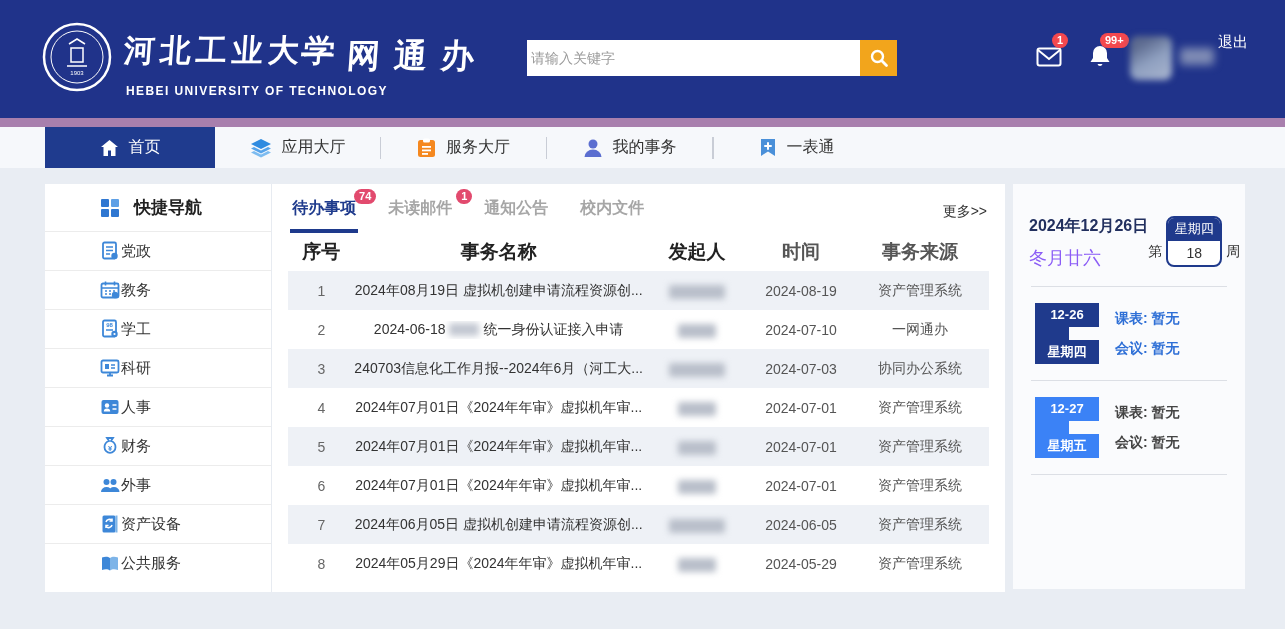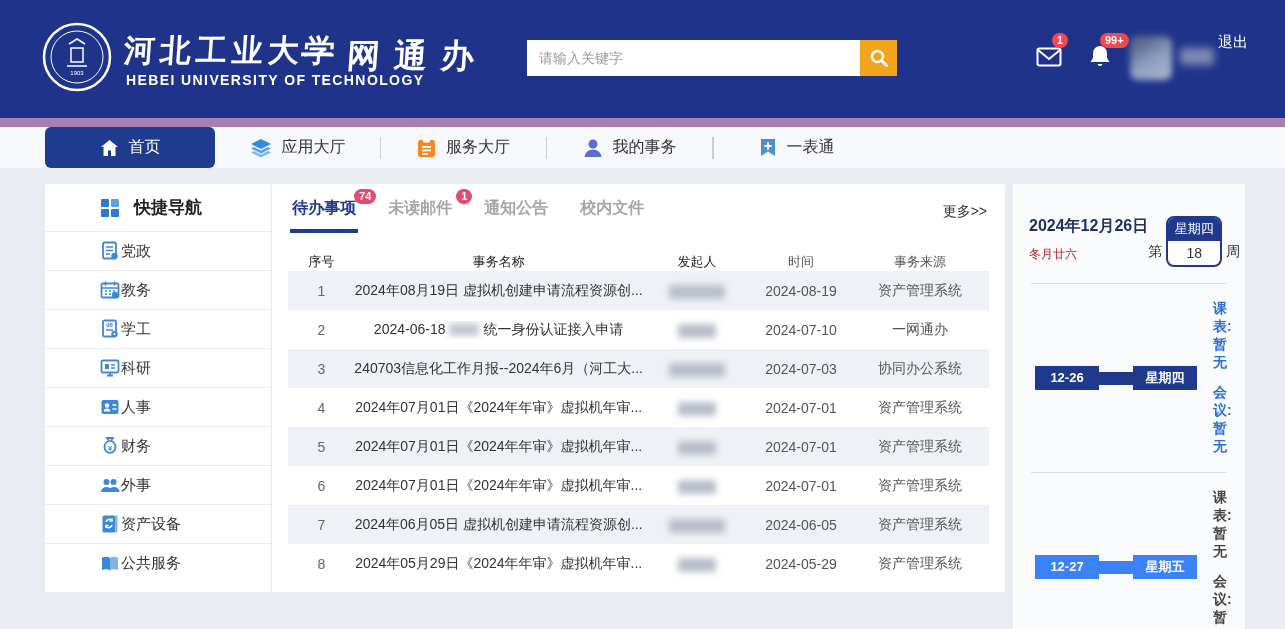--- a/index.html
+++ b/index.html
@@ -4,27 +4,27 @@
 <style>
   * { margin:0; padding:0; box-sizing:border-box; }
   html,body { width:1285px; height:629px; overflow:hidden;
     font-family:"Liberation Sans", sans-serif; background:#e9edf3; }
 
   
   .header { position:relative; height:118px; background:#20338a; }
   .seal { position:absolute; left:42px; top:22px; width:70px; height:70px; }
   .brand-cn { position:absolute; left:124px; top:30px; color:#fff; font-size:31px;
     font-weight:900; letter-spacing:5px; transform:skewX(-4deg); white-space:nowrap; }
-  .brand-en { position:absolute; left:126px; top:72px; color:#fff; font-size:14px;
+  .brand-en { position:absolute; left:126px; top:84px; color:#fff; font-size:12px;
     letter-spacing:1.4px; font-weight:bold; white-space:nowrap; }
   .portal-cn { position:absolute; left:300px; top:34px; color:#fff; font-size:33px;
     font-weight:900; letter-spacing:14px; transform:skewX(-4deg); white-space:nowrap; }
 
   .searchbox { position:absolute; left:527px; top:40px; display:flex; }
-  .searchbox input { width:333px; height:36px; border:none; outline:none; padding:0 12px;
+  .searchbox input { width:333px; height:36px; border:none; outline:none; padding:0 4px;
     font-size:14px; color:#333; background:#fff; font-family:inherit; }
   .searchbox input::placeholder { color:#9a9a9a; }
   .search-btn { width:37px; height:36px; background:#f2a51c; border:none; cursor:pointer;
     display:flex; align-items:center; justify-content:center; }
   .icon-mail { position:absolute; left:1036px; top:46px; }
   .icon-bell { position:absolute; left:1088px; top:44px; }
   .badge-red { position:absolute; background:#f4484e; color:#fff; font-size:11px;
     font-weight:bold; border-radius:9px; padding:1px 5px; line-height:13px; }
   .badge-mail { left:1052px; top:33px; }
   .badge-bell { left:1100px; top:33px; }
@@ -34,21 +34,21 @@
   .name-blur { position:absolute; left:1180px; top:48px; width:34px; height:17px;
     border-radius:3px; background:#7e8bb4; filter:blur(4px); }
   .logout { position:absolute; left:1218px; top:33px; color:#fff; font-size:15px; cursor:pointer; }
 
   .purple-strip { height:9px; background:#a87fad; }
 
   
   .navbar { height:41px; background:#f6f8fb; display:flex; align-items:stretch; padding-left:45px; }
   .nav-item { display:flex; align-items:center; justify-content:center; gap:10px;
     width:165px; font-size:16px; color:#333; cursor:pointer; }
-  .nav-item.active { width:170px; background:#1f3b8e; color:#fff;border-radius:6px; }
+  .nav-item.active { width:170px; background:#1f3b8e; color:#fff; }
   .nav-sep { width:1px; height:22px; background:#c9cdd6; align-self:center; }
 
   
   .page { display:flex; margin:16px 40px 0 45px; align-items:flex-start; }
   .content-card { display:flex; background:#fff; width:960px; min-height:408px; }
   .right-card { width:232px; margin-left:8px; background:#fafbfd; min-height:405px;
     padding:32px 16px 10px; }
 
   
   .sidebar { width:238px; border-right:1px solid #e7ebf1; }
@@ -62,49 +62,49 @@
   
   .main-area { flex:1; padding:0 16px; display:flex; flex-direction:column; }
   .tabs-row { height:49px; display:flex; align-items:flex-end; gap:28px; padding:0 2px; }
   .tab { position:relative; font-size:16px; font-weight:bold; color:#a6a6a6;
     padding:0 2px 10px; border-bottom:4px solid transparent; cursor:pointer; white-space:nowrap;text-align:right; }
   .tab.active { color:#1e3a8c; border-bottom-color:#1e3a8c; }
   .tab-badge { position:absolute; top:-9px; right:-18px; background:#e24a6e; color:#fff;
     font-size:11px; font-weight:bold; border-radius:9px; padding:1px 5px; line-height:13px; }
   .more { margin-left:auto; font-size:14px; color:#333; padding-bottom:12px; cursor:pointer; }
 
-  .thead { display:flex; height:38px; align-items:flex-end; font-size:13px;
-    font-weight:normal; color:#222; }
+  .thead { display:flex; height:38px; align-items:center; font-size:19px;
+    font-weight:bold; color:#222; }
   .trow { display:flex; height:39px; align-items:center; font-size:14px; color:#333; cursor:pointer; }
   .trow:nth-child(odd) { background:#eef1f6; }
   .c-no   { width:66px;  text-align:center; }
   .c-name { flex:1; text-align:center; white-space:nowrap; overflow:hidden; }
   .c-init { width:108px; text-align:center; }
   .c-time { width:100px; text-align:center; color:#555; }
   .c-src  { width:138px; text-align:center; color:#555; }
   .trow .c-no { color:#666; }
   .redact { display:inline-block; width:56px; height:14px; background:#b9bfca;
     border-radius:2px; filter:blur(3px); vertical-align:middle; }
   .redact.sm { width:38px; }
   .redact.mid { width:30px; height:13px; margin:0 4px; background:#c3c8d2; }
 
   
   .cal-top { display:flex; justify-content:space-between; align-items:flex-start; }
   .cal-date { font-size:16px; font-weight:bold; color:#22305f; white-space:nowrap; }
-  .cal-lunar { font-size:12px; color:#b91c1c; margin-top:9px; }
+  .cal-lunar { font-size:18px; color:#8b5cf6; margin-top:9px; }
   .week-wrap { display:flex; align-items:flex-end; gap:4px; font-size:14px; color:#333; }
   .week-pill { border:2px solid #1f3a8c; border-radius:8px; overflow:hidden; width:56px;
     text-align:center; background:#fff; }
   .week-pill .wd { background:#1f3a8c; color:#fff; font-size:13px; padding:2px 0 3px; }
   .week-pill .num { font-size:14px; color:#333; padding:4px 0; }
   .week-side { padding-bottom:6px; }
   .cal-hr { border:none; border-top:1px solid #dcdfe5; margin:16px 2px; }
 
   .sched { display:flex; align-items:center; gap:16px; padding-left:6px; }
-  .dateblock { display:flex; flex-direction:row; align-items:center; flex:0 0 64px; }
+  .dateblock { display:flex; flex-direction:column; align-items:flex-start; flex:0 0 64px; }
   .db-seg { width:64px; height:24px; line-height:24px; text-align:center;
     color:#fff; font-size:13px; font-weight:bold; }
   .db-mid { width:34px; height:13px; }
   .today  .db-seg, .today  .db-mid { background:#1f3a8c; }
   .future .db-seg, .future .db-mid { background:#3b82f6; }
   .sched-lines { display:flex; flex-direction:column; gap:12px; font-size:14px; font-weight:bold; }
   .sched.today  .sched-lines { color:#2e6fd6; }
   .sched.future .sched-lines { color:#444; }
 </style>
 </head>

